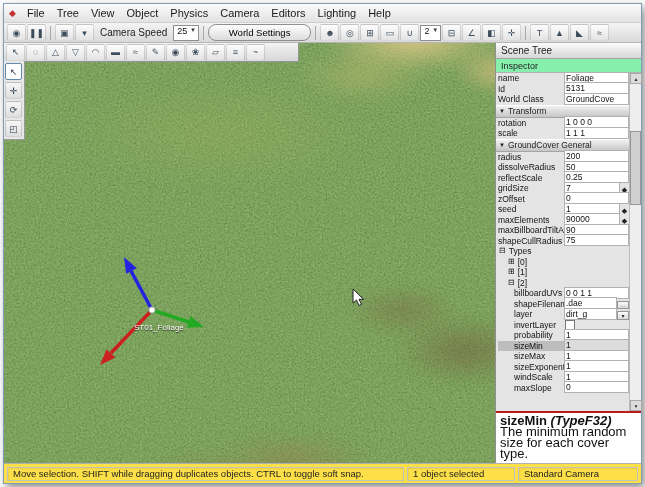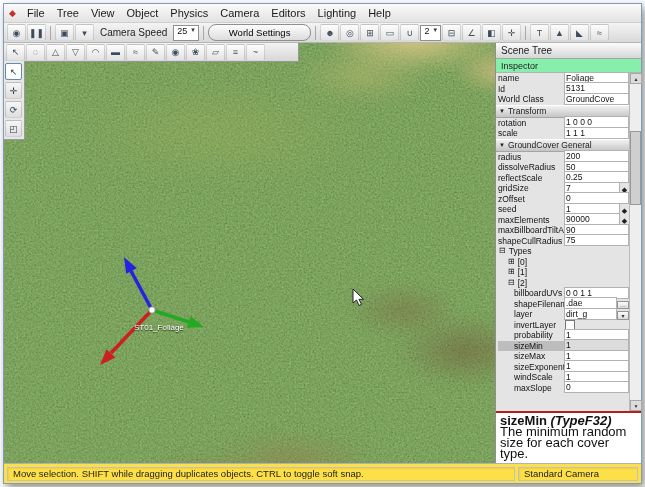--- a/index.html
+++ b/index.html
@@ -331,16 +331,17 @@
       <div class="helpbox">
         <span class="helptitle">sizeMin</span>
         <span class="helptitle helptype">(TypeF32)</span>
         <div>The minimum random size for each cover type.</div>
       </div>
     </div>
   </div>
 
   <div class="statusbar">
     <div class="scell hint">Move selection.  SHIFT while dragging duplicates objects.  CTRL to toggle soft snap.</div>
+    <div class="scell selcount">1 object selected</div>
     <div class="scell cam">Standard Camera</div>
   </div>
 
 </div>
 
 </body></html>

